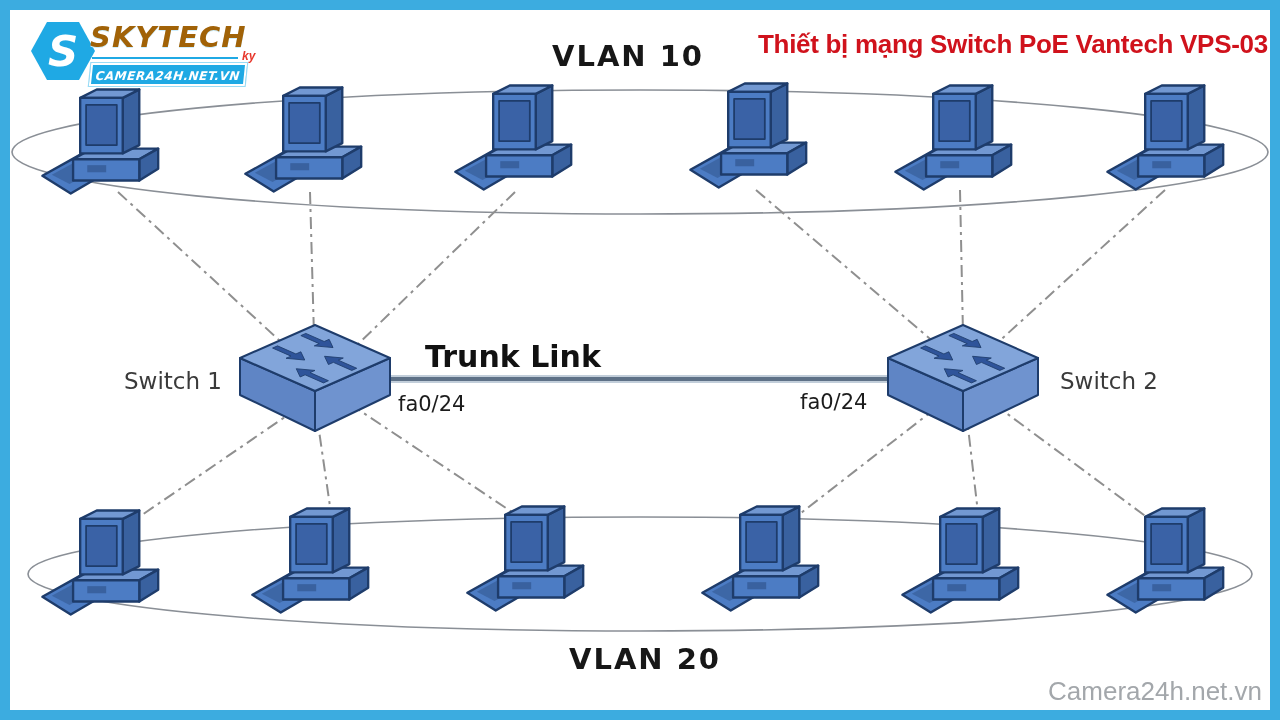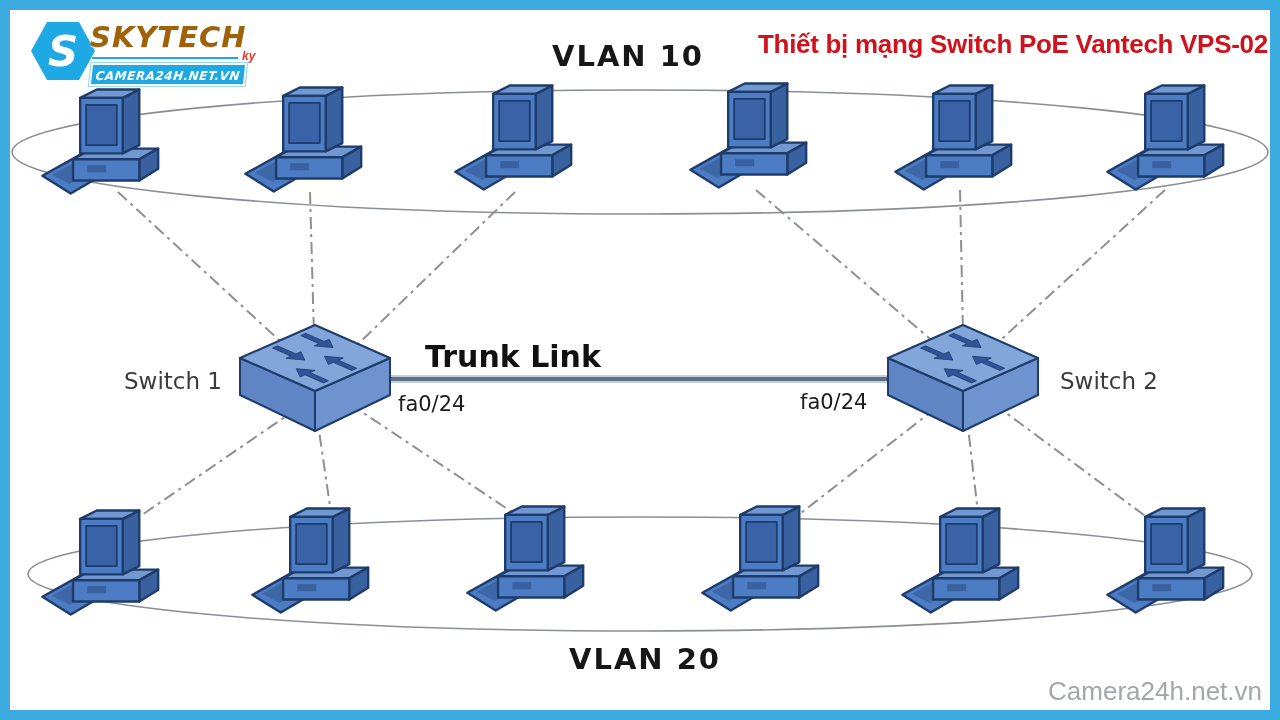--- a/index.html
+++ b/index.html
@@ -147,17 +147,17 @@
       <text x="35" y="48" text-anchor="middle" font-family="DejaVu Sans" font-size="42" font-weight="bold" font-style="italic" fill="#ffffff">S</text>
     </svg>
     <div class="logo-brand" style="color: #a16207;">SKYTECH</div>
     <div class="logo-line"></div>
     <span class="logo-suffix" style="color: rgb(231, 55, 44);">ky</span>
     <div class="logo-banner">
       <span>CAMERA24H.NET.VN</span>
     </div>
   </div>
 
-  <div class="main-title" style="color: rgb(208, 18, 28);">Thiết bị mạng Switch PoE Vantech VPS-02</div>
+  <div class="main-title" style="color: rgb(208, 18, 28);">Thiết bị mạng Switch PoE Vantech VPS-03</div>
 
   <div class="watermark" style="color: rgb(163, 167, 171);">Camera24h.net.vn</div>
 
 </div>
 
 </body></html>

